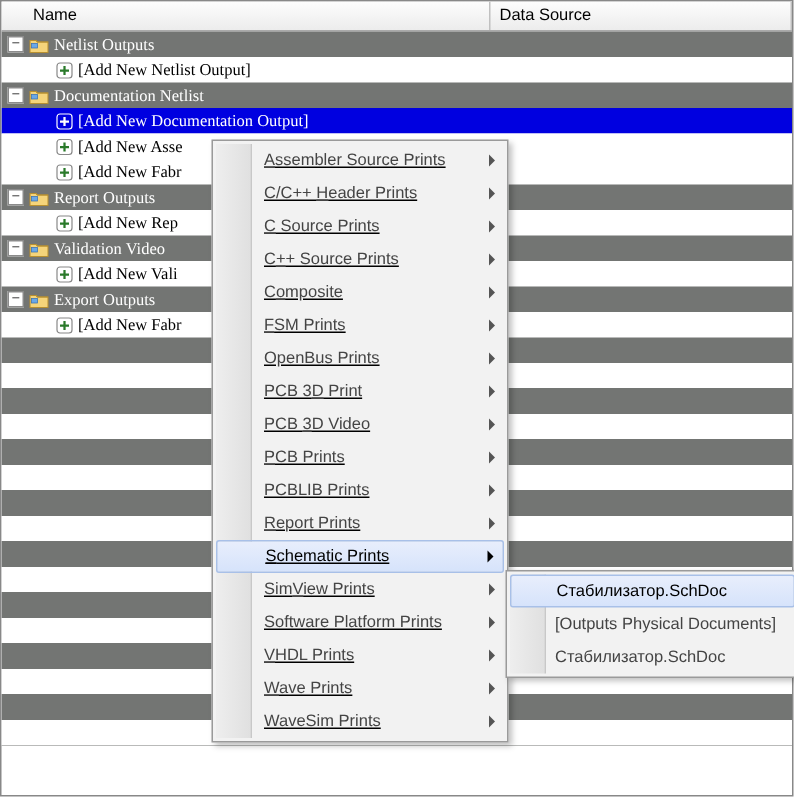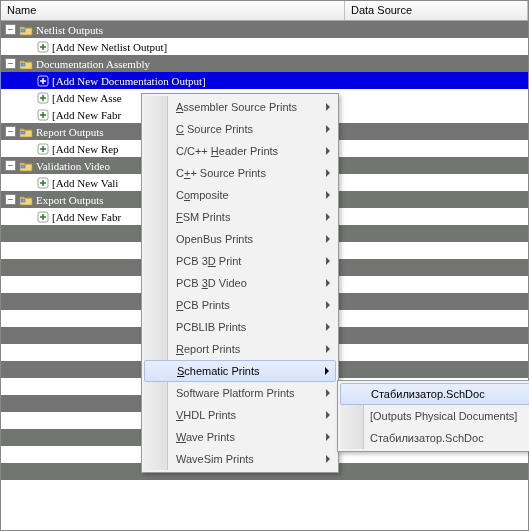--- a/index.html
+++ b/index.html
@@ -16,21 +16,21 @@
   .header {
     display: flex;
     background: linear-gradient(#fdfdfd, #ececec);
     border-bottom: 1px solid #aaa;
     height: 20px;
   }
   .header .col {
     padding: 3px 6px;
     border-right: 1px solid #c0c0c0;
   }
-  .col-name { width: 344px; }
+  .col-name { width: 311px; margin-left: 15px; }
   .col-source { flex: 1; }
   .tree { position: relative; }
   .group-row {
     background: #737573;
     color: #fff;
     height: 17px;
     display: flex;
     align-items: center;
     padding-left: 4px;
   }
@@ -80,20 +80,21 @@
   .menu {
     position: absolute;
     top: 93px;
     left: 141px;
     width: 198px;
     background: #f2f2f2;
     border: 1px solid #9a9a9a;
     box-shadow: 2px 2px 4px rgba(0,0,0,0.25);
     padding: 2px;
     z-index: 10;
+    text-decoration: underline;
   }
   .menu-gutter {
     position: absolute;
     left: 2px; top: 2px; bottom: 2px;
     width: 24px;
     background: linear-gradient(to right, #eeeeee, #e0e0e0);
     border-right: 1px solid #c8c8c8;
   }
   .menu-item {
     position: relative;
@@ -173,21 +174,21 @@
       </div>
       <div class="group-row">
         <span class="exp minus"></span>
         <span class="folder-icon">
           <svg width="14" height="12" viewBox="0 0 14 12">
             <path d="M1 3 L1 11 L13 11 L13 4 L6 4 L5 3 Z" fill="#f5d47a" stroke="#b89030" stroke-width="0.7"></path>
             <path d="M1 3 L5 3 L6 4 L13 4" fill="none" stroke="#b89030" stroke-width="0.7"></path>
             <rect x="2" y="5" width="4" height="3" fill="#6aa8e8" stroke="#3a70b0" stroke-width="0.5"></rect>
           </svg>
         </span>
-        <span>Documentation Assembly</span>
+        <span>Documentation Netlist</span>
       </div>
       <div class="add-row selected">
         <span class="indent"></span>
         <span class="indent"></span>
         <span class="plus-icon">
           <svg width="12" height="12" viewBox="0 0 12 12">
             <rect x="1" y="1" width="10" height="10" rx="2" fill="none" stroke="#fff" stroke-width="0.8"></rect>
             <path d="M6 3 L6 9 M3 6 L9 6" stroke="#fff" stroke-width="1.5"></path>
           </svg>
         </span>
@@ -287,25 +288,25 @@
     </div>
 </div>
 
 <div class="menu" id="main-menu">
   <div class="menu-gutter"></div>
 <div class="menu-item">
       <span><span class="u">A</span>ssembler Source Prints</span>
       <span class="arrow"></span>
     </div>
     <div class="menu-item">
+      <span>C/C++ <span class="u">H</span>eader Prints</span>
+      <span class="arrow"></span>
+    </div>
+    <div class="menu-item">
       <span><span class="u">C</span> Source Prints</span>
-      <span class="arrow"></span>
-    </div>
-    <div class="menu-item">
-      <span>C/C++ <span class="u">H</span>eader Prints</span>
       <span class="arrow"></span>
     </div>
     <div class="menu-item">
       <span>C<span class="u">+</span>+ Source Prints</span>
       <span class="arrow"></span>
     </div>
     <div class="menu-item">
       <span>C<span class="u">o</span>mposite</span>
       <span class="arrow"></span>
     </div>
@@ -332,20 +333,24 @@
     <div class="menu-item">
       <span>PCBLIB Prints</span>
       <span class="arrow"></span>
     </div>
     <div class="menu-item">
       <span><span class="u">R</span>eport Prints</span>
       <span class="arrow"></span>
     </div>
     <div class="menu-item highlighted">
       <span><span class="u">S</span>chematic Prints</span>
+      <span class="arrow"></span>
+    </div>
+    <div class="menu-item">
+      <span>Sim<span class="u">V</span>iew Prints</span>
       <span class="arrow"></span>
     </div>
     <div class="menu-item">
       <span>Software Platform Prints</span>
       <span class="arrow"></span>
     </div>
     <div class="menu-item">
       <span><span class="u">V</span>HDL Prints</span>
       <span class="arrow"></span>
     </div>

